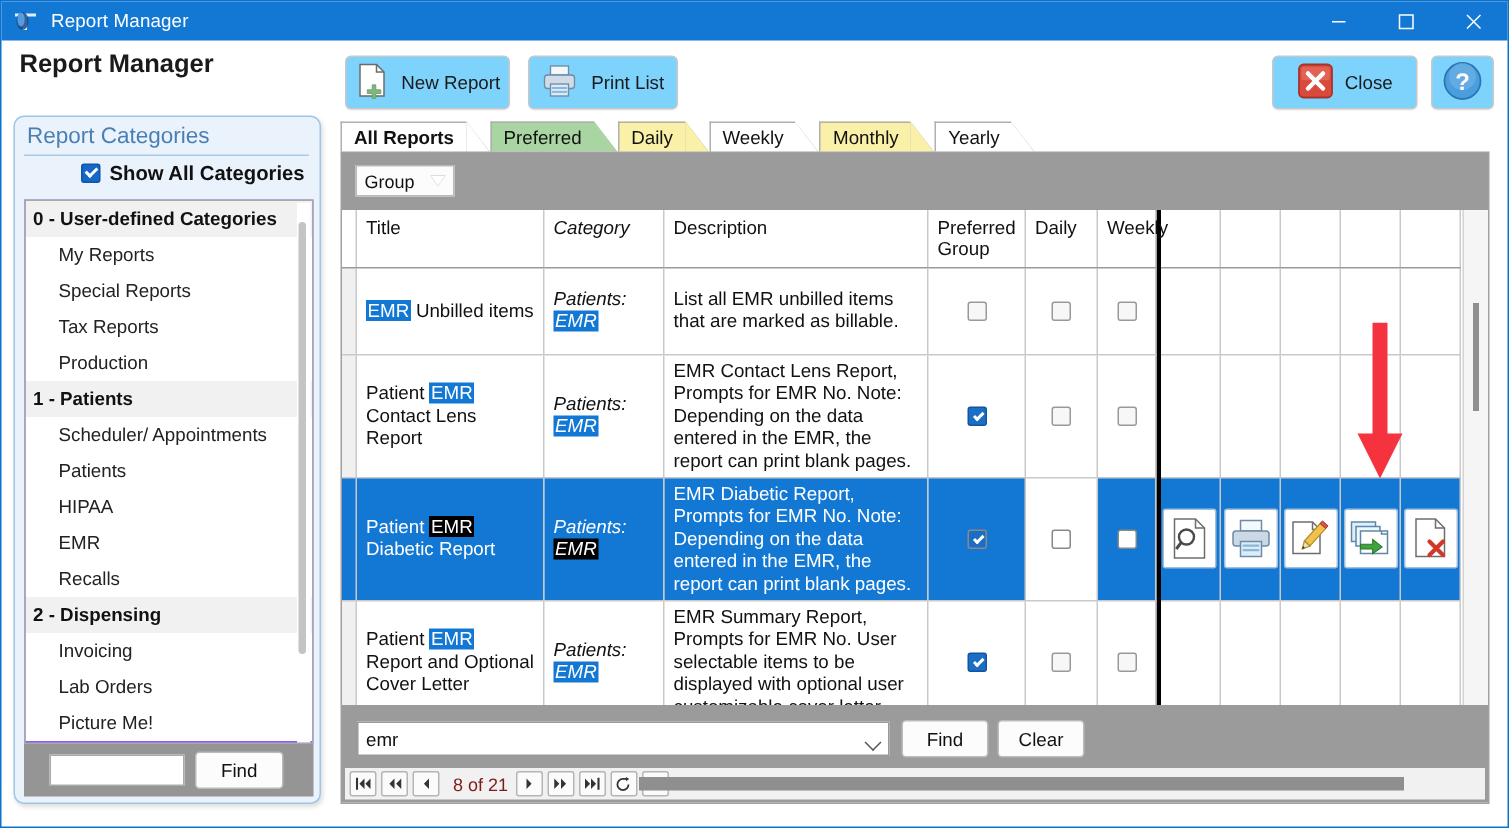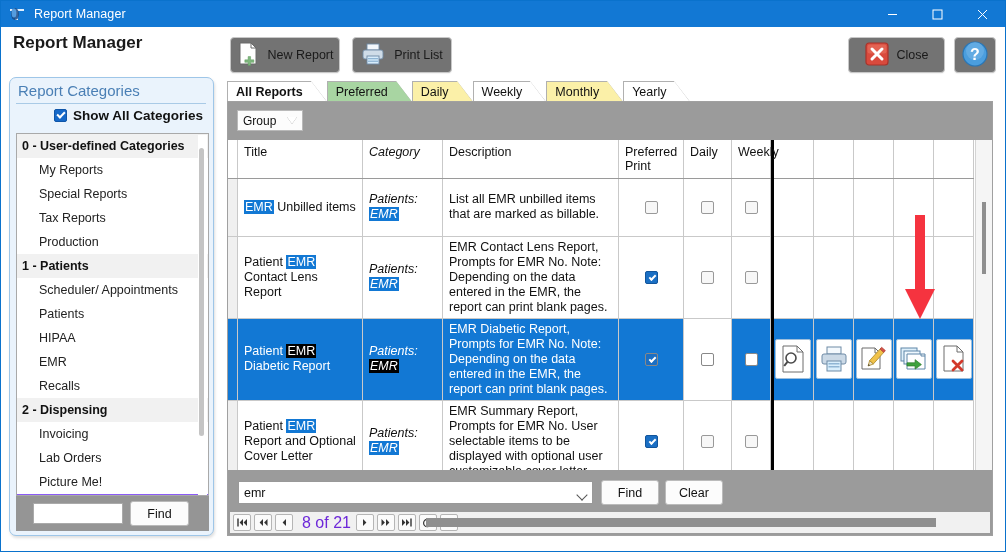--- a/index.html
+++ b/index.html
@@ -47,21 +47,21 @@
   .win-btn svg { display:block; }
 
   
   .header-title {
     position: absolute; left: 12px; top: 32px;
     font-size: 17px; font-weight: bold; color: #1a1a1a;
   }
 
   .topbtn {
     position: absolute;
-    background: #737373;
+    background: #7dd3fc;
     border: 1px solid #c8c8c8;
     border-radius: 4px;
     display: flex; align-items: center; justify-content: center;
     gap: 9px;
     font-size: 12.5px; color: #1a1a1a;
     box-shadow: 0 1px 1px rgba(0,0,0,0.05);
   }
   #new-report-btn { left: 229px; top: 36px; width: 110px; height: 36px; }
   #print-list-btn { left: 351px; top: 36px; width: 100px; height: 36px; }
   #close-btn      { left: 847px; top: 36px; width: 97px;  height: 36px; gap: 8px;}
@@ -337,21 +337,21 @@
     display: flex; align-items: center;
   }
   .pgbtn {
     width: 18px; height: 17px; margin-left: 3px;
     background: #fbfbfb; border: 1px solid #b5b5b5; border-radius: 2px;
     display: flex; align-items: center; justify-content: center;
     font-size: 9px; color: #333;
   }
   .pgtext {
     margin: 0 2px 0 9px;
-    font-size: 16px; color: #6d28d9;
+    font-size: 12px; color: #7f1d1d;
   }
   .pgscroll {
     position: absolute; left: 196px; top: 6px;
     width: 510px; height: 9px;
     background: #8f8f8f;
   }
 
   
   .red-arrow {
     position: absolute; left: 901px; top: 214px;
@@ -507,21 +507,21 @@
     </div>
 
     <div class="grid-area">
       <table class="grid-table">
         <thead>
           <tr>
             <th class="indcol"></th>
             <th class="c-title">Title</th>
             <th class="c-cat">Category</th>
             <th class="c-desc">Description</th>
-            <th class="c-pref" style="text-align:left">Preferred Print</th>
+            <th class="c-pref" style="text-align:left">Preferred Group</th>
             <th class="c-daily" style="text-align:left">Daily</th>
             <th class="c-week" style="text-align:left">Weekly</th>
             <th class="c-blackdiv"></th>
             <th class="c-icon"></th>
             <th class="c-icon"></th>
             <th class="c-icon"></th>
             <th class="c-icon"></th>
             <th class="c-icon"></th>
           </tr>
         </thead>

